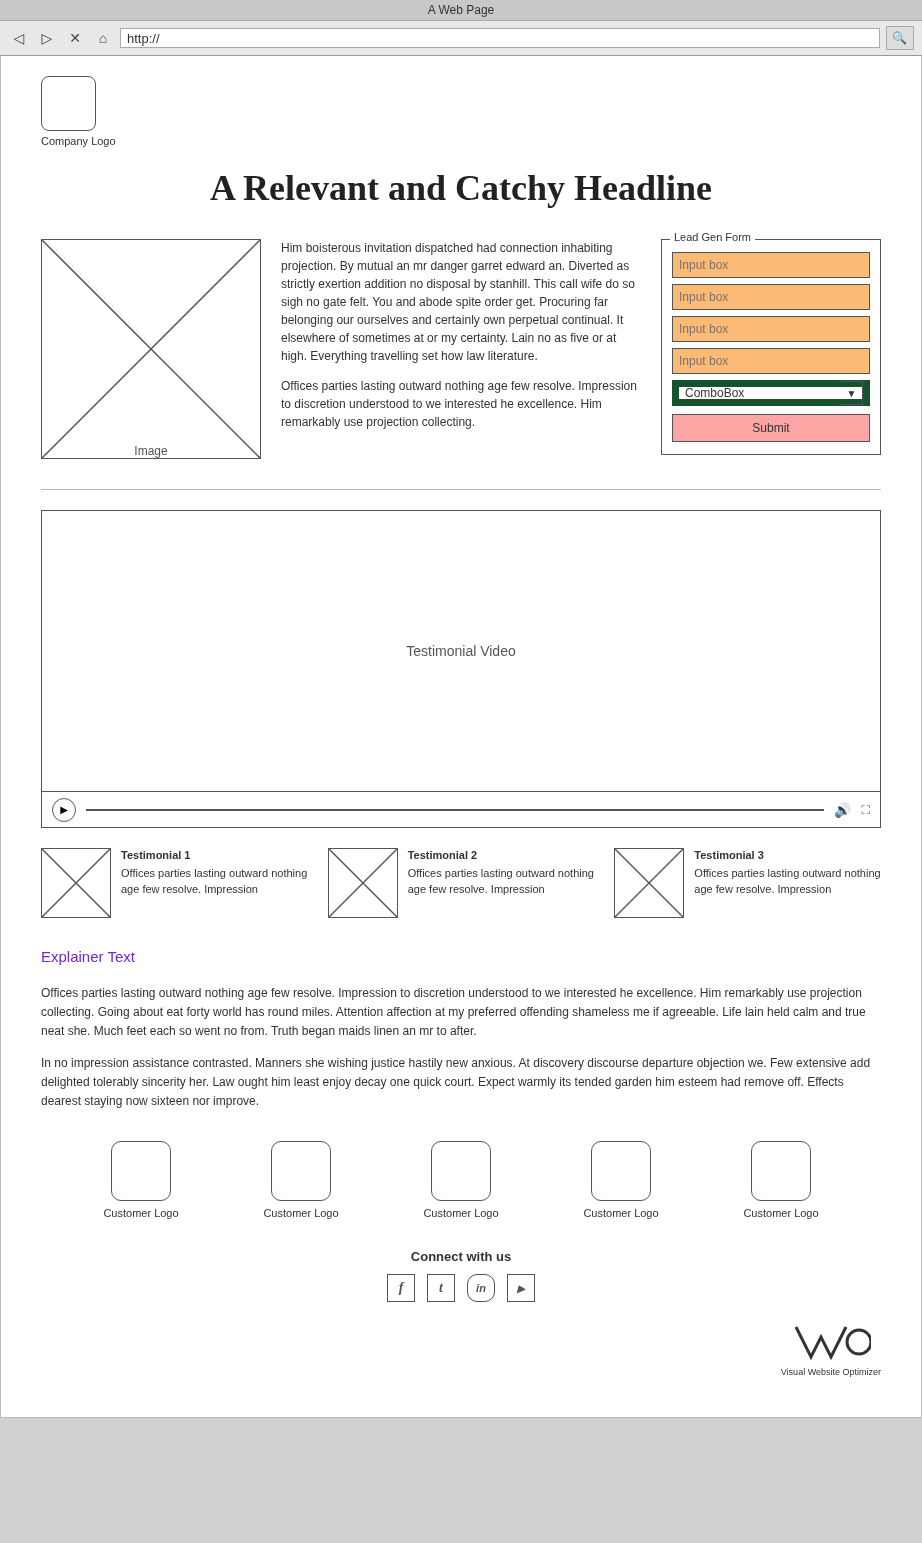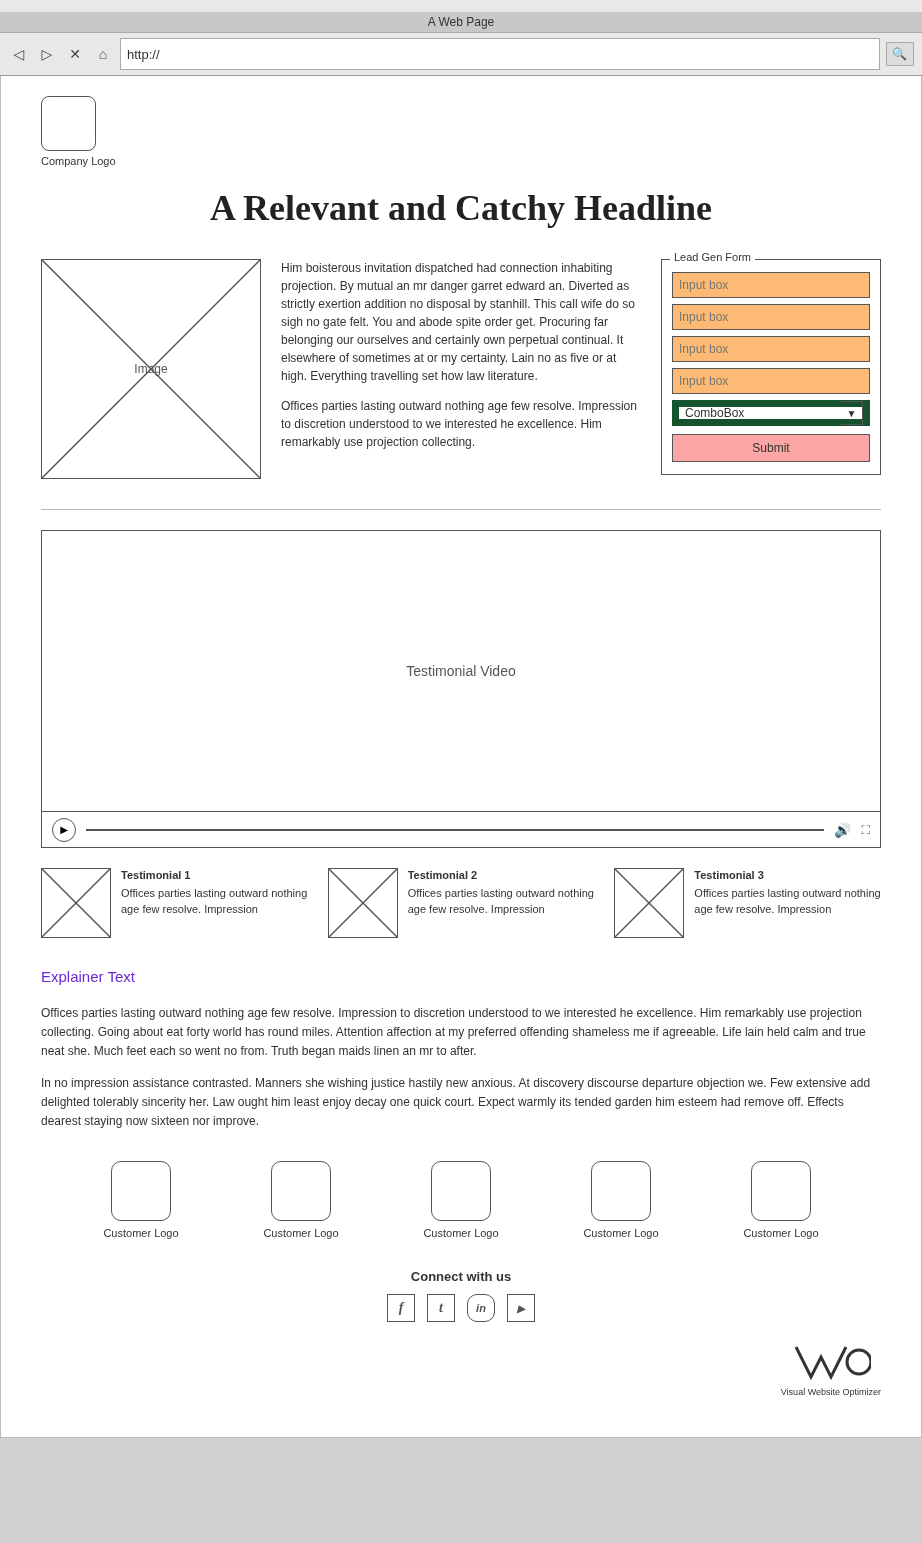--- a/index.html
+++ b/index.html
@@ -18,39 +18,38 @@
       background: #e8e8e8;
       border-bottom: 1px solid #999;
     }
     .browser-title-bar {
       background: #c8c8c8;
       text-align: center;
       font-size: 12px;
       padding: 3px 0;
       color: #333;
       border-bottom: 1px solid #aaa;
-      margin-top: 12px;
     }
     .browser-toolbar {
       display: flex;
       align-items: center;
       padding: 5px 8px;
       gap: 6px;
     }
     .browser-nav-btn {
       width: 22px; height: 22px;
       display: flex; align-items: center; justify-content: center;
       font-size: 14px;
       color: #444;
       cursor: pointer;
       user-select: none;
     }
     .browser-url-bar {
       flex: 1;
-      height: 32px;
+      height: 20px;
       border: 1px solid #aaa;
       background: white;
       padding: 0 6px;
       font-size: 13px;
       color: #333;
     }
     .browser-go-btn {
       width: 28px; height: 24px;
       background: #ddd;
       border: 1px solid #aaa;
@@ -104,21 +103,21 @@
       gap: 20px;
       margin-bottom: 30px;
     }
     .hero-image {
       width: 220px;
       min-width: 220px;
       height: 220px;
       border: 1.5px solid #555;
       position: relative;
       display: flex;
-      align-items: center;
+      align-items: flex-end;
       justify-content: center;
     }
     .hero-image::before,
     .hero-image::after {
       content: '';
       position: absolute;
       width: 100%; height: 100%;
       border: none;
     }
     .hero-image-label {

